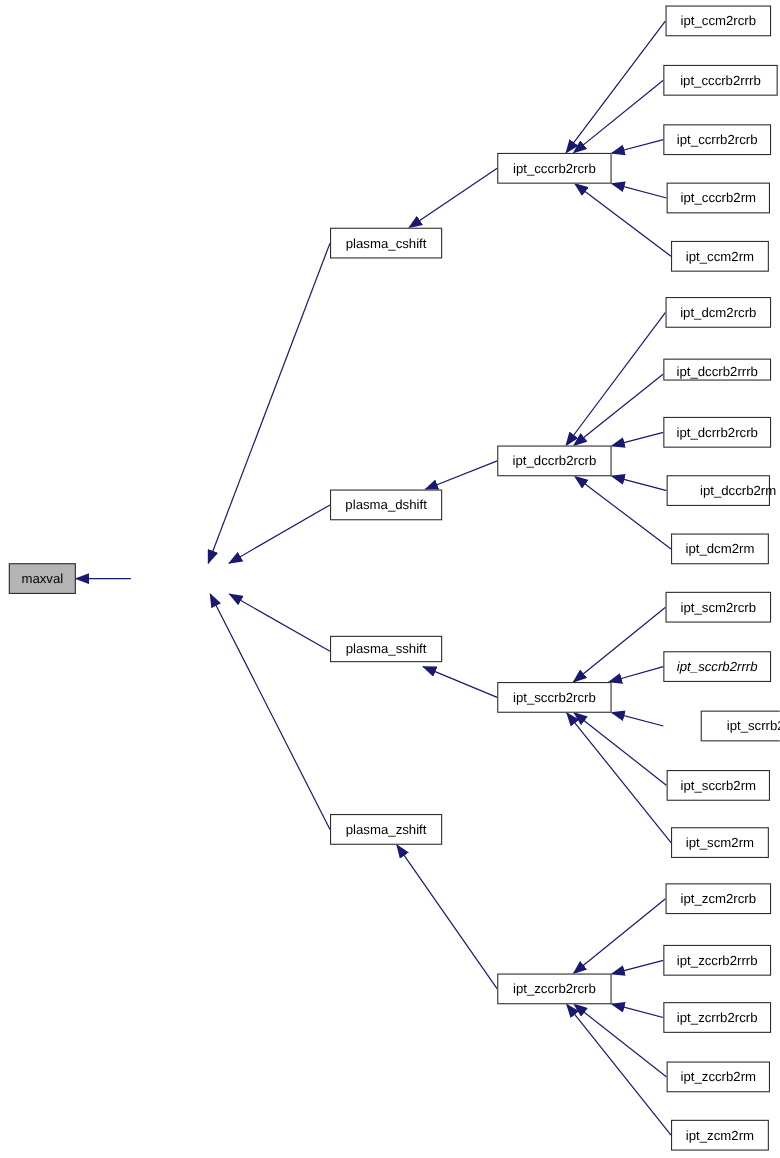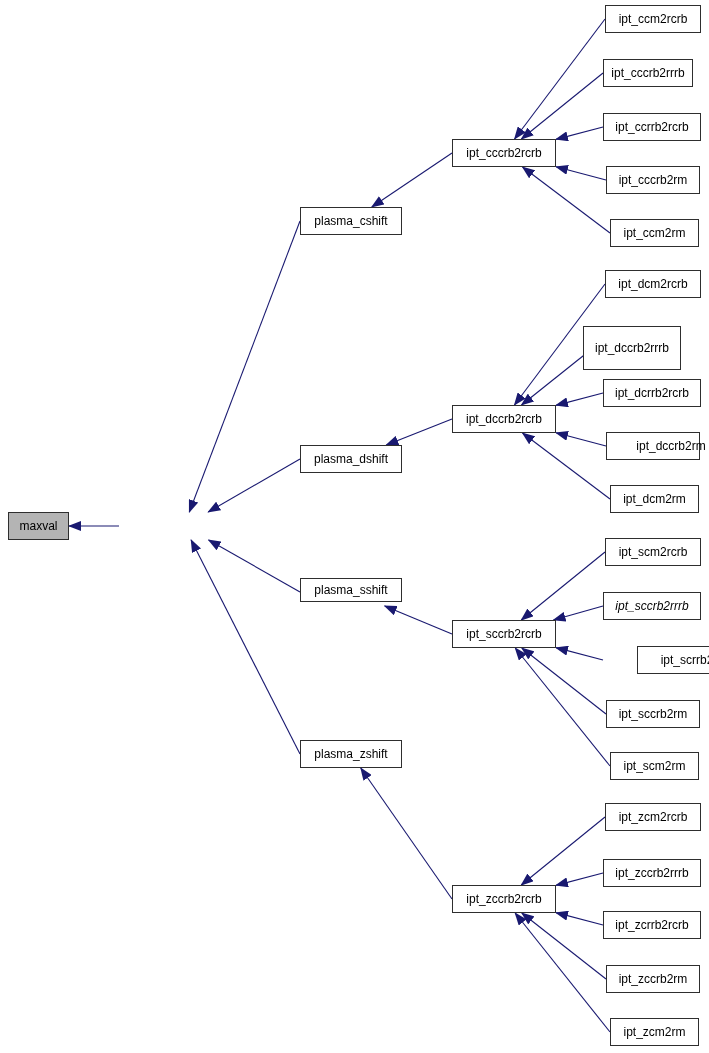--- a/index.html
+++ b/index.html
@@ -103,36 +103,36 @@
     </div>
     <div class="node" style="left: 452px; top: 620px; width: 104px; height: 28px;">
       <span>ipt_sccrb2rcrb</span>
     </div>
     <div class="node" style="left: 452px; top: 885px; width: 104px; height: 28px;">
       <span>ipt_zccrb2rcrb</span>
     </div>
     <div class="node" style="left: 605px; top: 5px; width: 96px; height: 28px;">
       <span>ipt_ccm2rcrb</span>
     </div>
-    <div class="node" style="left: 603px; top: 59px; width: 90px; height: 28px;">
+    <div class="node" style="left: 603px; top: 59px; width: 104px; height: 28px;">
       <span>ipt_cccrb2rrrb</span>
     </div>
     <div class="node" style="left: 603px; top: 113px; width: 98px; height: 28px;">
       <span>ipt_ccrrb2rcrb</span>
     </div>
     <div class="node" style="left: 606px; top: 166px; width: 94px; height: 28px;">
       <span>ipt_cccrb2rm</span>
     </div>
     <div class="node" style="left: 610px; top: 219px; width: 89px; height: 28px;">
       <span>ipt_ccm2rm</span>
     </div>
     <div class="node" style="left: 605px; top: 270px; width: 96px; height: 28px;">
       <span>ipt_dcm2rcrb</span>
     </div>
-    <div class="node" style="left: 583px; top: 326px; width: 98px; height: 44px;">
+    <div class="node" style="left: 603px; top: 326px; width: 98px; height: 20px; align-items: flex-end;">
       <span>ipt_dccrb2rrrb</span>
     </div>
     <div class="node" style="left: 603px; top: 379px; width: 98px; height: 28px;">
       <span>ipt_dcrrb2rcrb</span>
     </div>
     <div class="node" style="left: 606px; top: 432px; width: 94px; height: 28px; padding-left: 36px;">
       <span>ipt_dccrb2rm</span>
     </div>
     <div class="node" style="left: 610px; top: 485px; width: 89px; height: 28px;">
       <span>ipt_dcm2rm</span>

